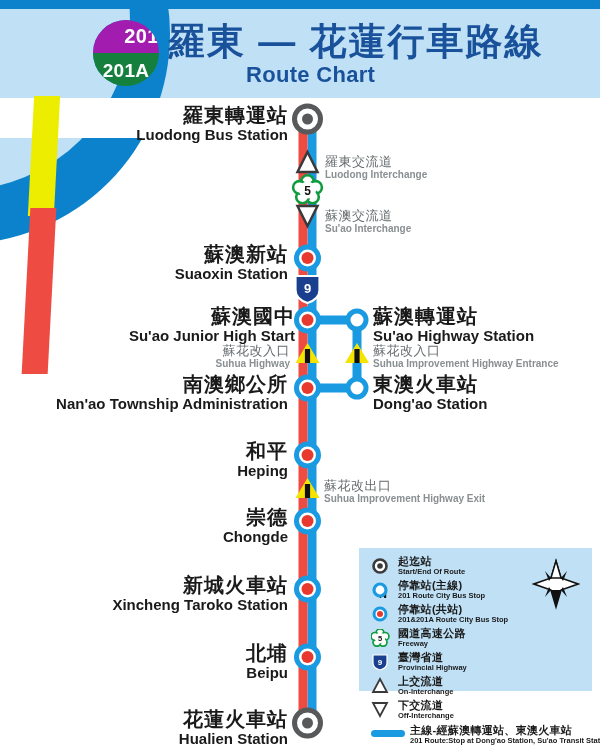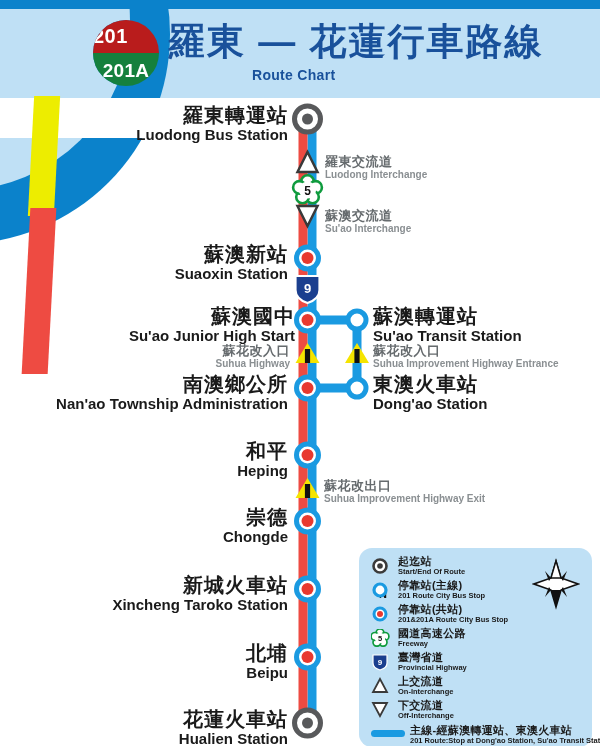--- a/index.html
+++ b/index.html
@@ -49,44 +49,44 @@
     left:26px;top:208px;width:26px;height:166px;background:#ee4b42;
     transform:skewX(-3deg);
   }
 
   
   .badge{
     position:absolute;left:93px;top:20px;width:66px;height:66px;
     border-radius:50%;overflow:hidden;background:#0b82cb;
   }
   .badge-top{
-    position:absolute;left:0;top:0;width:66px;height:33px;background:#b91c1c;
-    display:flex;align-items:center;justify-content:flex-start;
+    position:absolute;left:0;top:0;width:66px;height:33px;background:#a21caf;
+    display:flex;align-items:center;justify-content:flex-end;
   }
   .badge-bot{
     position:absolute;left:0;top:33px;width:66px;height:33px;background:#15803d;
     display:flex;align-items:center;justify-content:center;
   }
   .badge-top span{
     color:#ffffff;font-weight:bold;font-size:20px;letter-spacing:.5px;
     line-height:1;padding-bottom:1px;
   }
   .badge-bot span{
     color:#ffffff;font-weight:bold;font-size:19px;letter-spacing:.3px;
     line-height:1;padding-top:1px;
   }
 
   .hdr-title{
     position:absolute;left:168px;top:20px;
     font-size:37px;font-weight:bold;color:#19519b;
     letter-spacing:2px;line-height:44px;white-space:nowrap;
   }
   .hdr-sub{
-    position:absolute;left:252px;top:63px;
-    font-size:14px;font-weight:bold;color:#19519b;
+    position:absolute;left:246px;top:63px;
+    font-size:22px;font-weight:bold;color:#19519b;
     letter-spacing:.3px;line-height:24px;white-space:nowrap;
   }
 
   
   .trunk{position:absolute;left:0;top:0;width:600px;height:746px;}
 
   
   .st-label{position:absolute;text-align:right;white-space:nowrap;}
   .st-label.right{text-align:left;}
   .st-cn{
@@ -94,27 +94,27 @@
     letter-spacing:1px;
   }
   .st-en{
     font-size:15px;font-weight:bold;color:#1a1a1a;line-height:17px;
     letter-spacing:0px;
   }
 
   
   .ic-label{position:absolute;white-space:nowrap;text-align:left;}
   .ic-label.rightalign{text-align:right;}
-  .ic-cn{font-size:13px;font-weight:bold;color:#666b6e;line-height:14px;letter-spacing:.5px;}
+  .ic-cn{font-size:13px;font-weight:normal;color:#666b6e;line-height:14px;letter-spacing:.5px;}
   .ic-en{font-size:10px;font-weight:bold;color:#8a8f92;line-height:12px;text-align:right;}
 
   
   .legend{
-    position:absolute;left:359px;top:548px;width:233px;height:199px;
-    background:#bfe0f5;border-radius:13px;text-decoration:underline;
+    position:absolute;left:359px;top:548px;width:233px;height:143px;
+    background:#bfe0f5;border-radius:0;text-decoration:underline;
   }
   .lg-row{position:absolute;left:12px;display:flex;align-items:flex-start;}
   .lg-ico{width:22px;height:18px;flex:0 0 22px;position:relative;margin-right:5px;}
   .lg-txt{position:relative;top:-2px;}
   .lg-cn{font-size:11px;font-weight:bold;color:#1a1a1a;line-height:12px;letter-spacing:.3px;white-space:nowrap;}
   .lg-en{font-size:7.5px;font-weight:bold;color:#1a1a1a;line-height:9px;white-space:nowrap;}
   .lg-bar{width:34px;height:7px;border-radius:4px;margin-right:5px;margin-top:4px;flex:0 0 34px;}
 
   .compass{position:absolute;right:12px;top:8px;width:48px;height:56px;}
   .compass-n{
@@ -231,21 +231,21 @@
     <div class="st-en">Suaoxin Station</div>
   </div>
 
   <div class="st-label" style="left:27px;top:305px;width:268px;">
     <div class="st-cn">蘇澳國中</div>
     <div class="st-en">Su'ao Junior High Start</div>
   </div>
 
   <div class="st-label right" style="left:373px;top:305px;">
     <div class="st-cn">蘇澳轉運站</div>
-    <div class="st-en">Su'ao Transit Station</div>
+    <div class="st-en">Su'ao Highway Station</div>
   </div>
 
   <div class="st-label" style="left:10px;top:373px;width:278px;">
     <div class="st-cn">南澳鄉公所</div>
     <div class="st-en">Nan'ao Township Administration</div>
   </div>
 
   <div class="st-label right" style="left:373px;top:373px;">
     <div class="st-cn">東澳火車站</div>
     <div class="st-en">Dong'ao Station</div>

